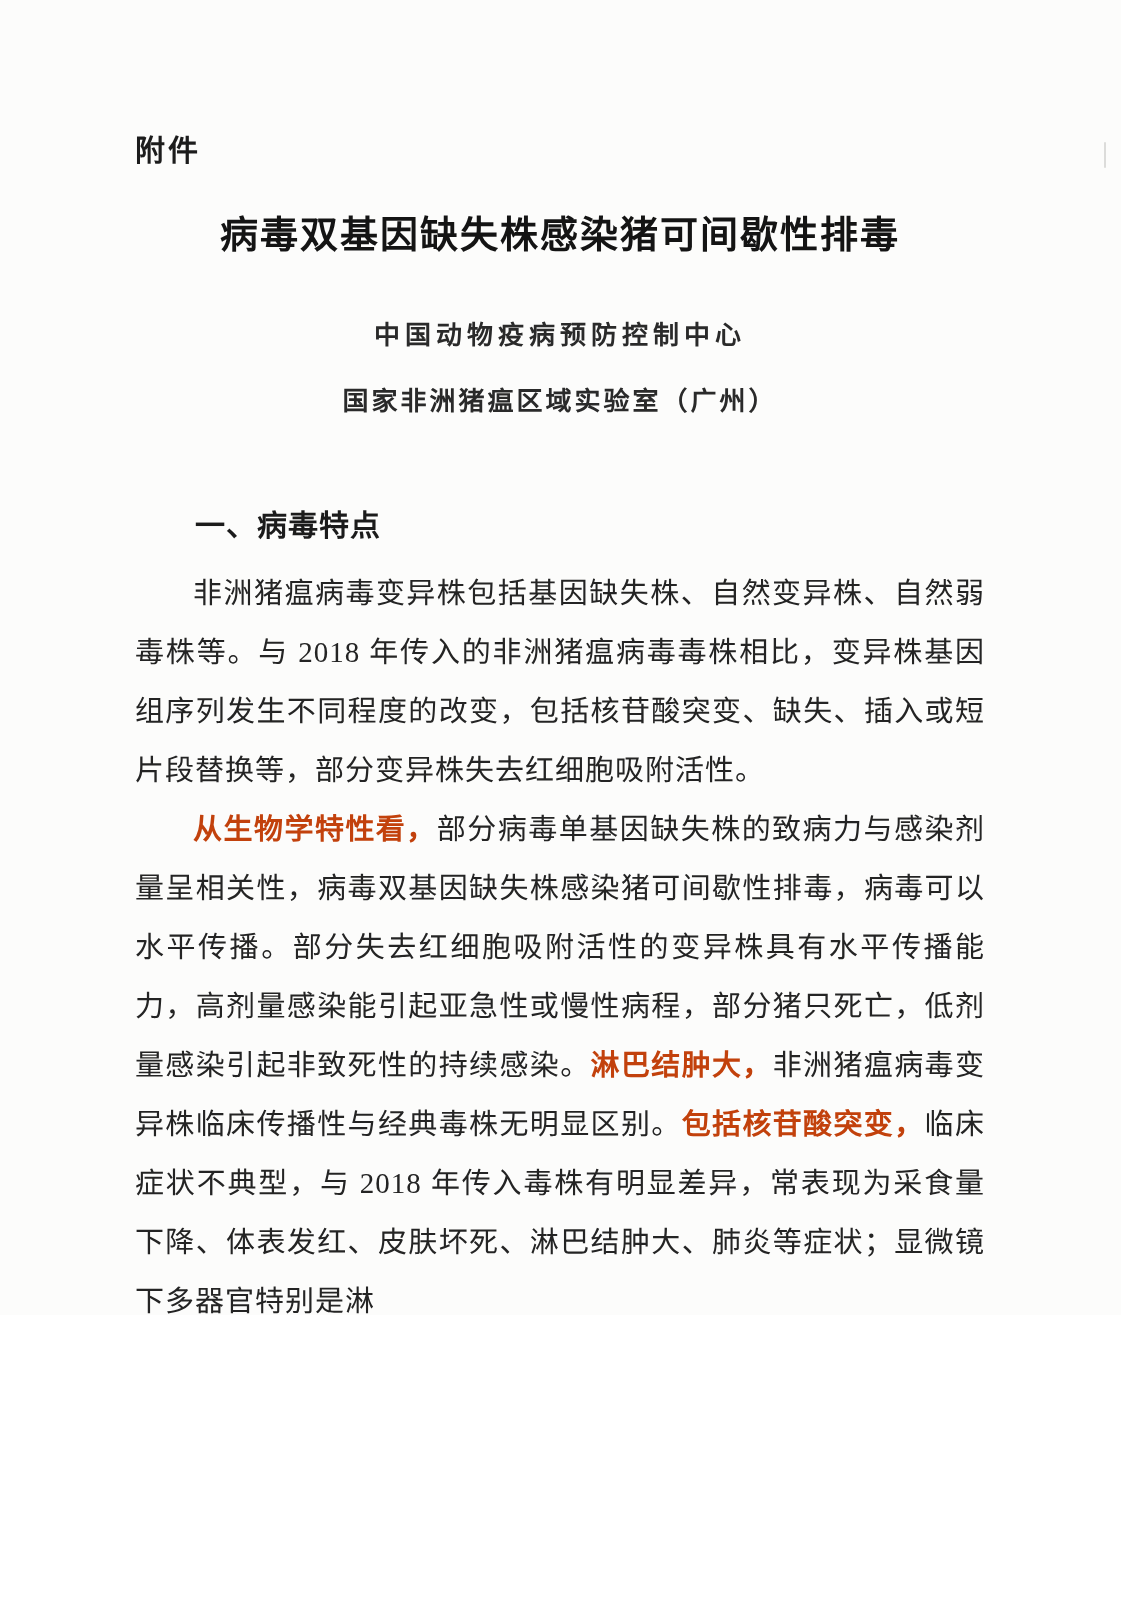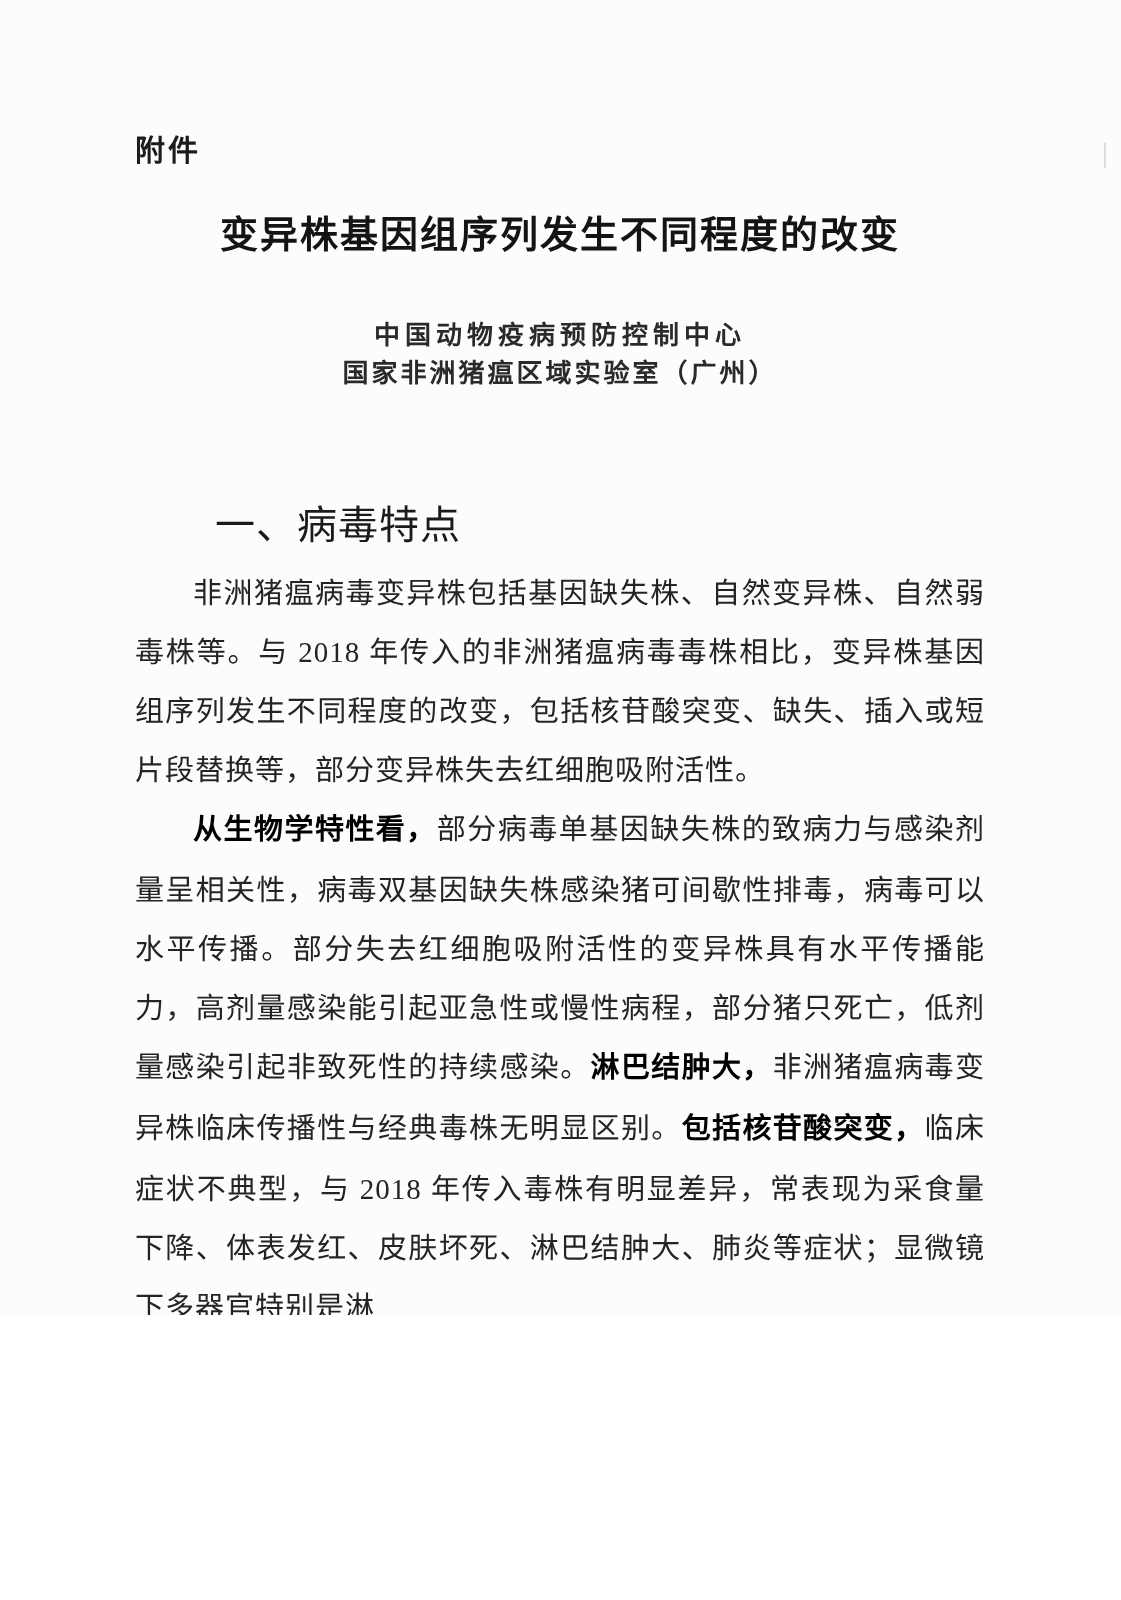--- a/index.html
+++ b/index.html
@@ -54,48 +54,48 @@
     position: absolute;
     left: 135px;
     width: 850px;
     text-align: center;
     font-weight: bold;
     font-size: 26px;
     color: #2a2a2a;
     white-space: nowrap;
   }
   .org1 { top: 314px; letter-spacing: 5px; font-family: Liberation Mono, monospace; }
-  .org2 { top: 352px; letter-spacing: 3px; }
+  .org2 { top: 380px; letter-spacing: 3px; }
   .body-block {
     position: absolute;
     left: 135px;
     top: 488px;
     width: 850px;
     font-size: 29px;
     line-height: 59px;
     letter-spacing: 1px;
     color: #242424;
   }
   .para {
     margin: 0;
     text-indent: 2em;
     text-align: justify;
     text-justify: inter-character;
   }
   .seg-bold {
-    font-family: Liberation Mono, monospace;
+    font-family: Liberation Serif, serif;
     font-weight: bold;
-    color: #000000;
+    color: #c2410c;
   }
   .section-heading {
     margin: 8px 0 9px 0;
     padding-left: 2em;
     font-family: "Liberation Sans", "DejaVu Sans", sans-serif;
-    font-weight: normal;
-    font-size: 40px;
+    font-weight: bold;
+    font-size: 30px;
     letter-spacing: 1px;
     color: #1b1b1b;
     line-height: 59px;
   }
   .page-number {
     position: absolute;
     top: 1386px;
     right: 154px;
     font-size: 27px;
     letter-spacing: 2px;
@@ -105,21 +105,21 @@
 </style>
 </head>
 <body>
 
 <div class="page">
 
   <div class="scan-artifact"></div>
 
   <div class="attachment">附件</div>
 
-  <h1 class="title">变异株基因组序列发生不同程度的改变</h1>
+  <h1 class="title">病毒双基因缺失株感染猪可间歇性排毒</h1>
 
   <div class="org org1">中国动物疫病预防控制中心</div>
 
   <div class="org org2">国家非洲猪瘟区域实验室（广州）</div>
 
   <div class="body-block">
 
 
     <h2 class="section-heading">一、病毒特点</h2>
 

